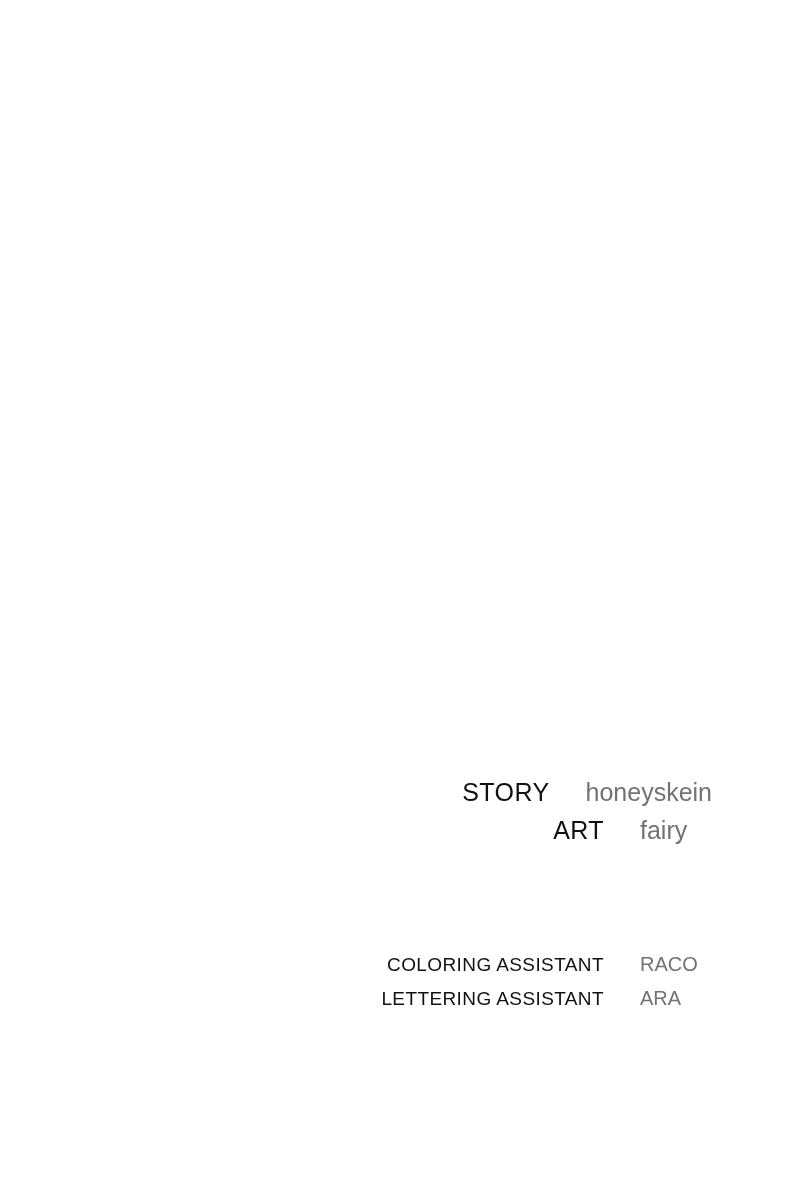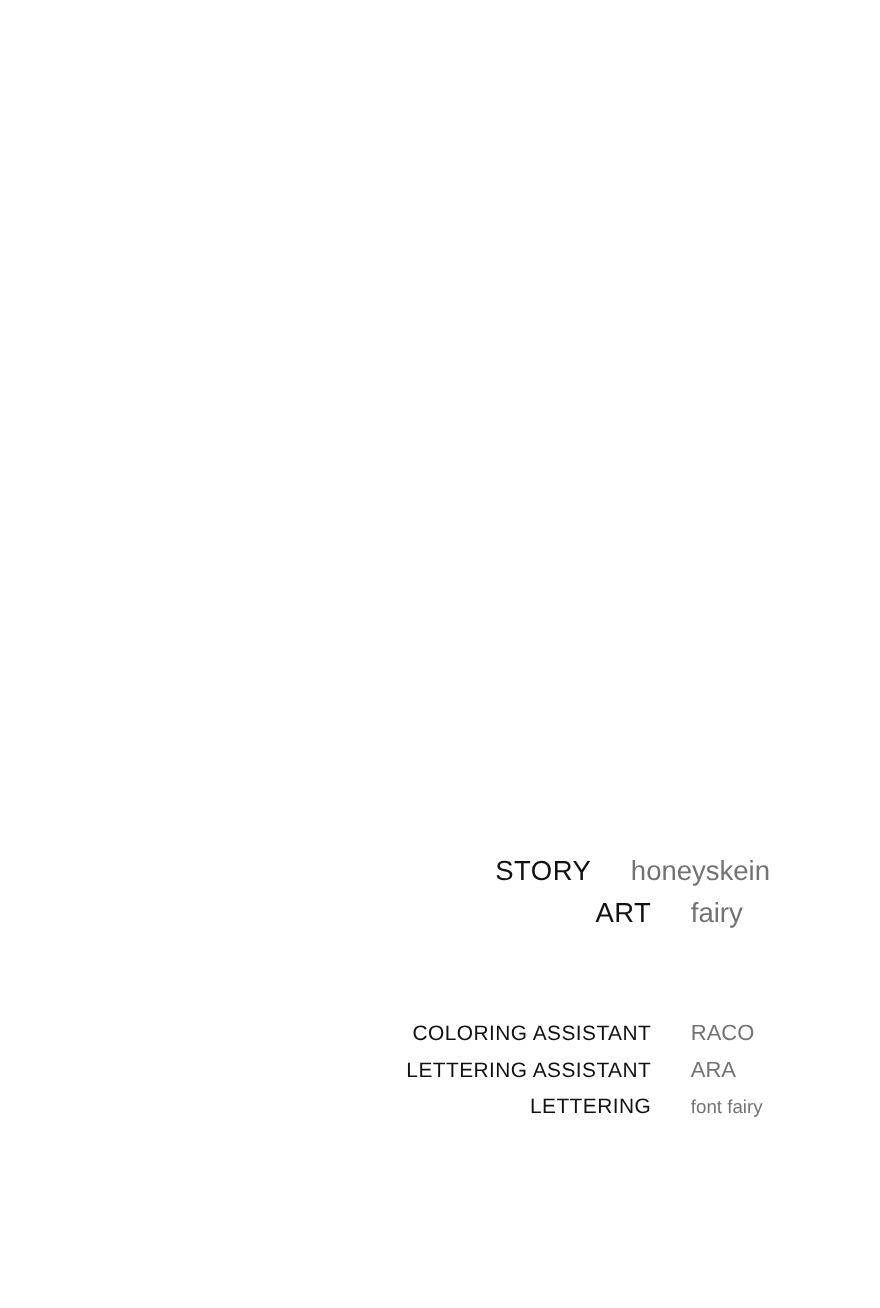--- a/index.html
+++ b/index.html
@@ -15,29 +15,29 @@
     position: relative;
     overflow: hidden;
   }
   .page {
     position: absolute;
     inset: 0;
     background: #ffffff;
   }
   .credits {
     position: absolute;
-    left: 4px;
+    left: 16px;
     top: 778px;
     width: 696px;
   }
   .credit-group {
     display: block;
   }
   .credit-group.secondary {
-    margin-top: 74px;
+    margin-top: 99px;
   }
   .credit-row {
     display: flex;
     align-items: baseline;
     width: 100%;
   }
   .credit-role {
     width: 588px;
     text-align: right;
     padding-right: 0;
@@ -102,22 +102,18 @@
       <div class="credit-row">
         <span class="credit-role">COLORING ASSISTANT</span>
         <span class="credit-name">RACO</span>
       </div>
 
       <div class="credit-row">
         <span class="credit-role">LETTERING ASSISTANT</span>
         <span class="credit-name">ARA</span>
       </div>
 
-      <div class="credit-row small">
-        <span class="credit-role">LETTERING</span>
-        <span class="credit-name">font fairy</span>
-      </div>
 
     </div>
 
   </div>
 
 </div>
 
 </body></html>

